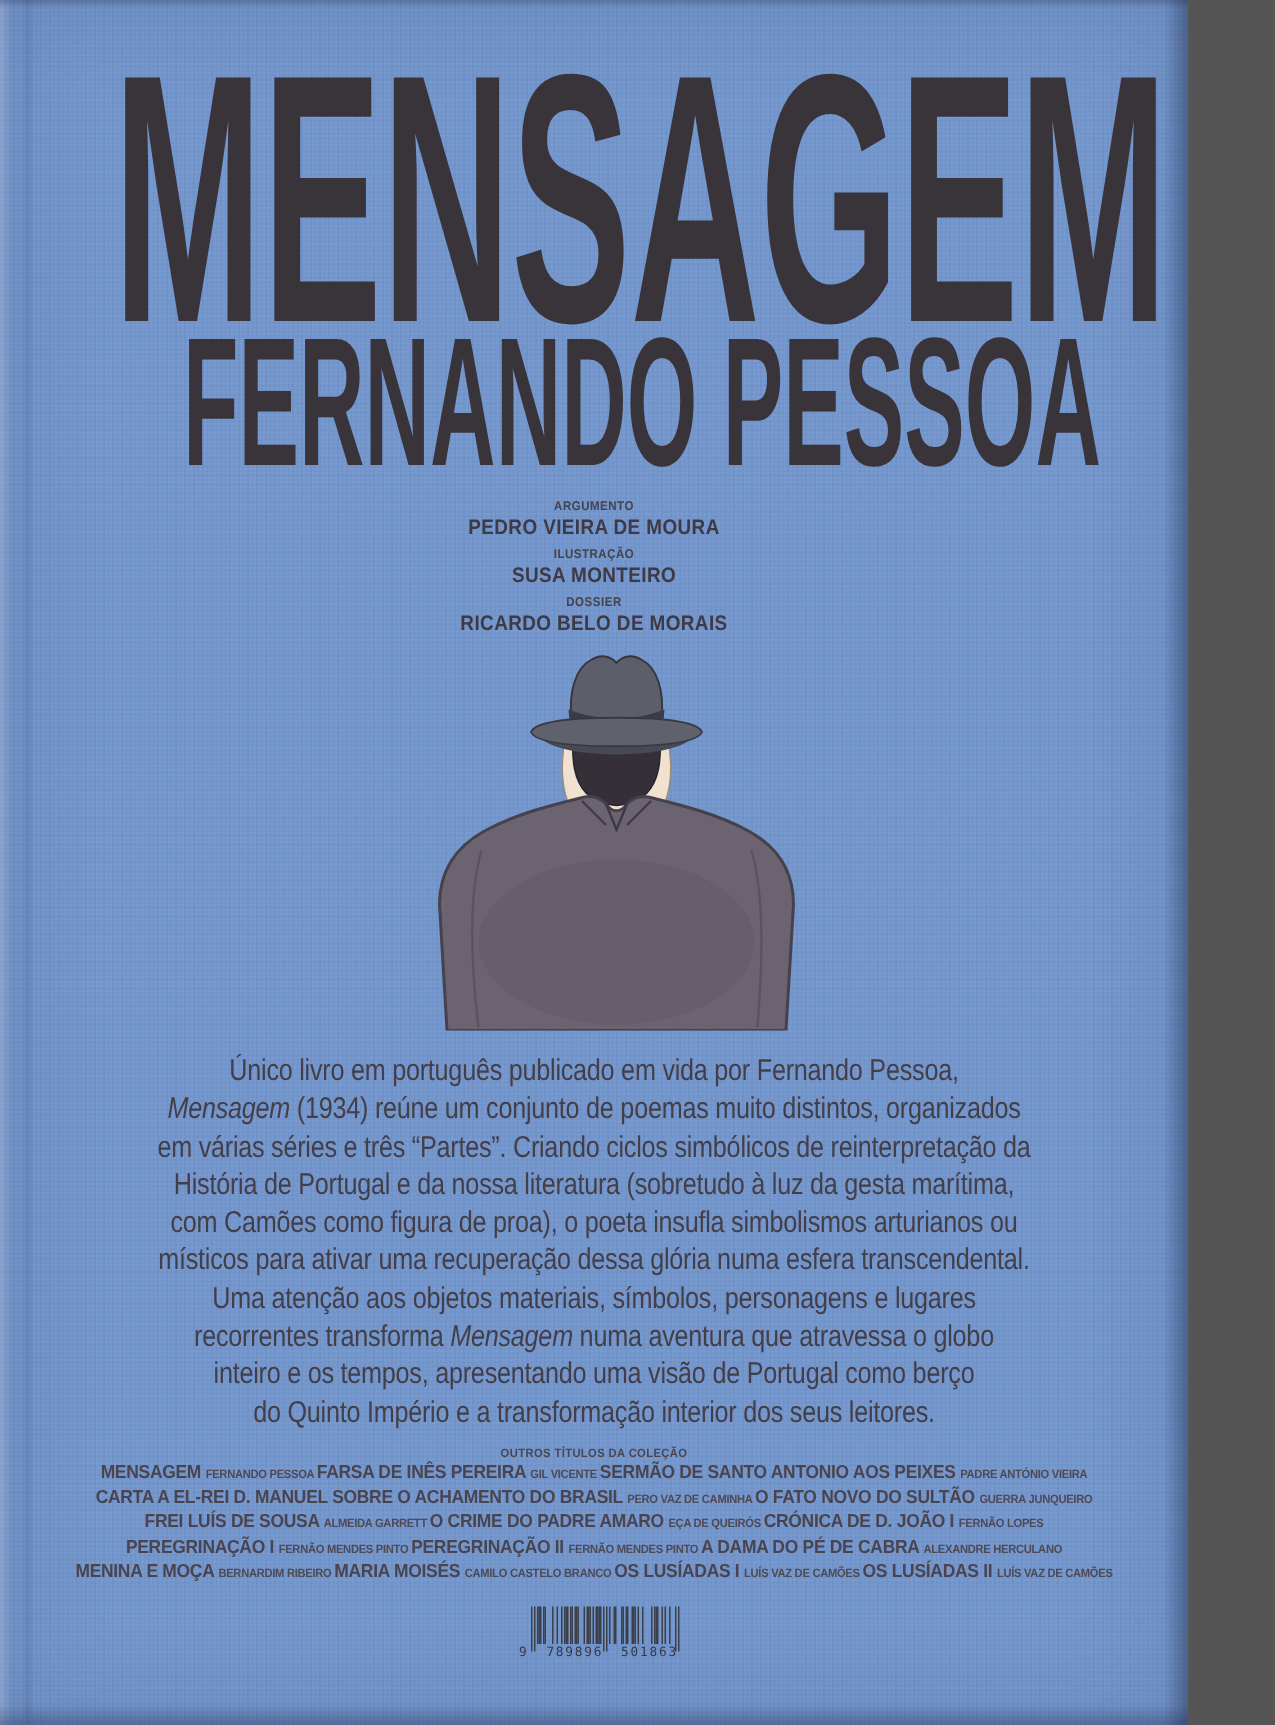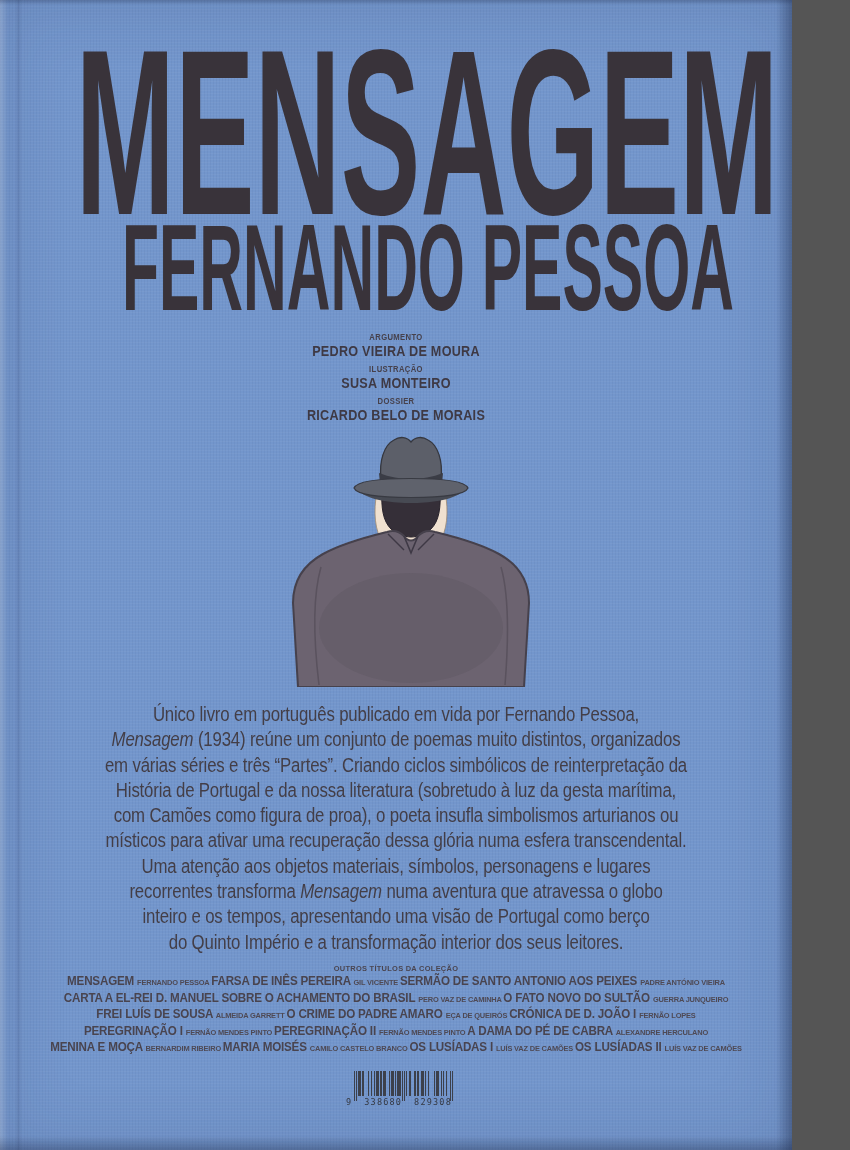--- a/index.html
+++ b/index.html
@@ -224,22 +224,22 @@
         <div class="m1"></div>
         <div class="m0"></div>
         <div class="m0"></div>
         <div class="m0"></div>
         <div class="m1 guard"></div>
         <div class="m0 guard"></div>
         <div class="m1 guard"></div>
       </div>
     <div id="barcode-digits">
       <span>9</span>
-      <span>338680</span>
-      <span>829308</span>
+      <span>789896</span>
+      <span>501863</span>
     </div>
   </div>
 
   <div id="edge-left" class="abs edge"></div>
   <div id="hinge" class="abs edge"></div>
   <div id="edge-right" class="abs edge"></div>
   <div id="edge-bottom" class="abs edge"></div>
   <div id="edge-top" class="abs edge"></div>
 </div>
 

